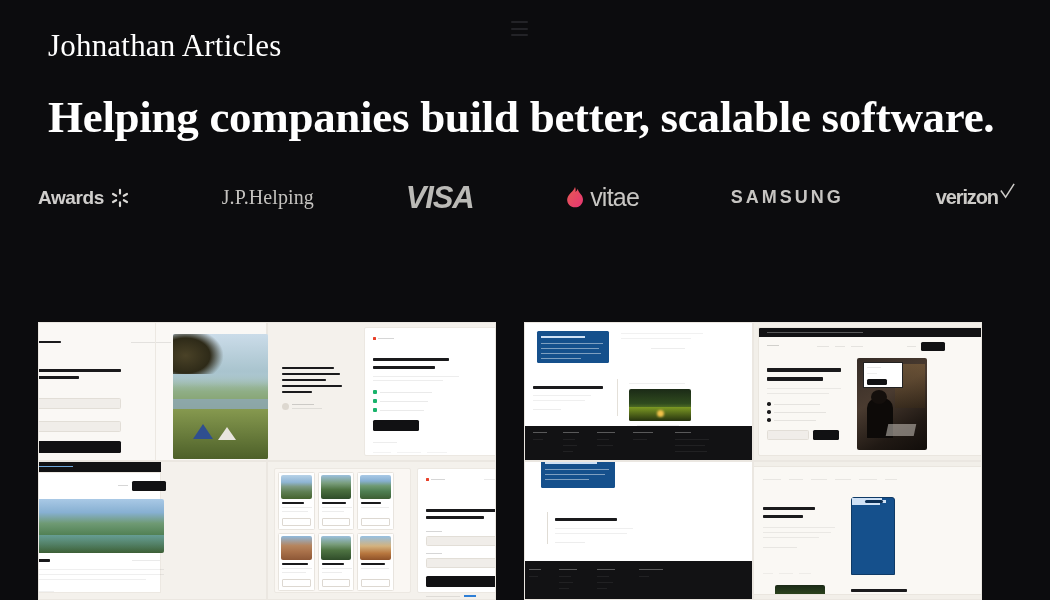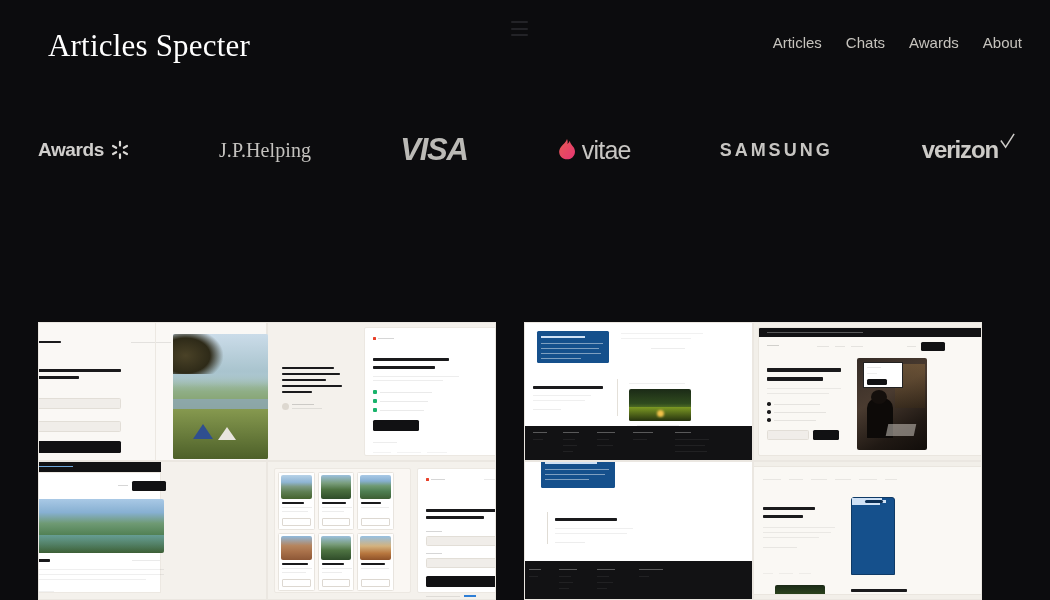--- a/index.html
+++ b/index.html
@@ -136,21 +136,21 @@
     font-family: "Liberation Sans", sans-serif;
     font-weight: bold;
     font-size: 18px;
     letter-spacing: 3px;
     color: #dcdad6;
   }
   .logo-verizon {
     display: flex; align-items: flex-start; gap: 1px;
     font-family: "Liberation Sans", sans-serif;
     font-weight: bold;
-    font-size: 24px;
+    font-size: 20px;
     letter-spacing: -1.1px;
     color: #e2e0dc;
   }
   .vcheck { margin-top: -3px; }
 
   
   .gallery {
     position: absolute;
     left: 0; top: 322px;
     width: 1050px; height: 278px;
@@ -217,37 +217,32 @@
   .fline { position:absolute; background:rgba(255,255,255,.3); height:.8px; }
   .dline { position:absolute; background:rgba(0,0,0,.16); height:.8px; }
   .hdline { position:absolute; background:#1a1a1c; height:1.6px; border-radius:.8px; }
 </style>
 </head>
 <body>
 
 <div class="page">
 
   <header class="site-header">
-    <div class="brand">Articles Specter</div>
+    <div class="brand">Johnathan Articles</div>
 
     <div class="hamburger">
       <span></span>
       <span></span>
       <span></span>
     </div>
 
-    <nav class="main-nav">
-      <a class="nav-link">Articles</a>
-      <a class="nav-link">Chats</a>
-      <a class="nav-link">Awards</a>
-      <a class="nav-link">About</a>
-    </nav>
   </header>
 
   <section class="hero">
+    <h1 class="hero-title">Helping companies build better, scalable software.</h1>
   </section>
 
   <section class="logo-strip">
 
     <div class="logo logo-walmart">
       <span>Awards</span>
       <svg class="spark" width="20" height="20" viewBox="0 0 24 24">
         <g fill="#f2f0ec">
           <rect x="10.7" y="1" width="2.6" height="7" rx="1.3"></rect>
           <rect x="10.7" y="16" width="2.6" height="7" rx="1.3"></rect>

